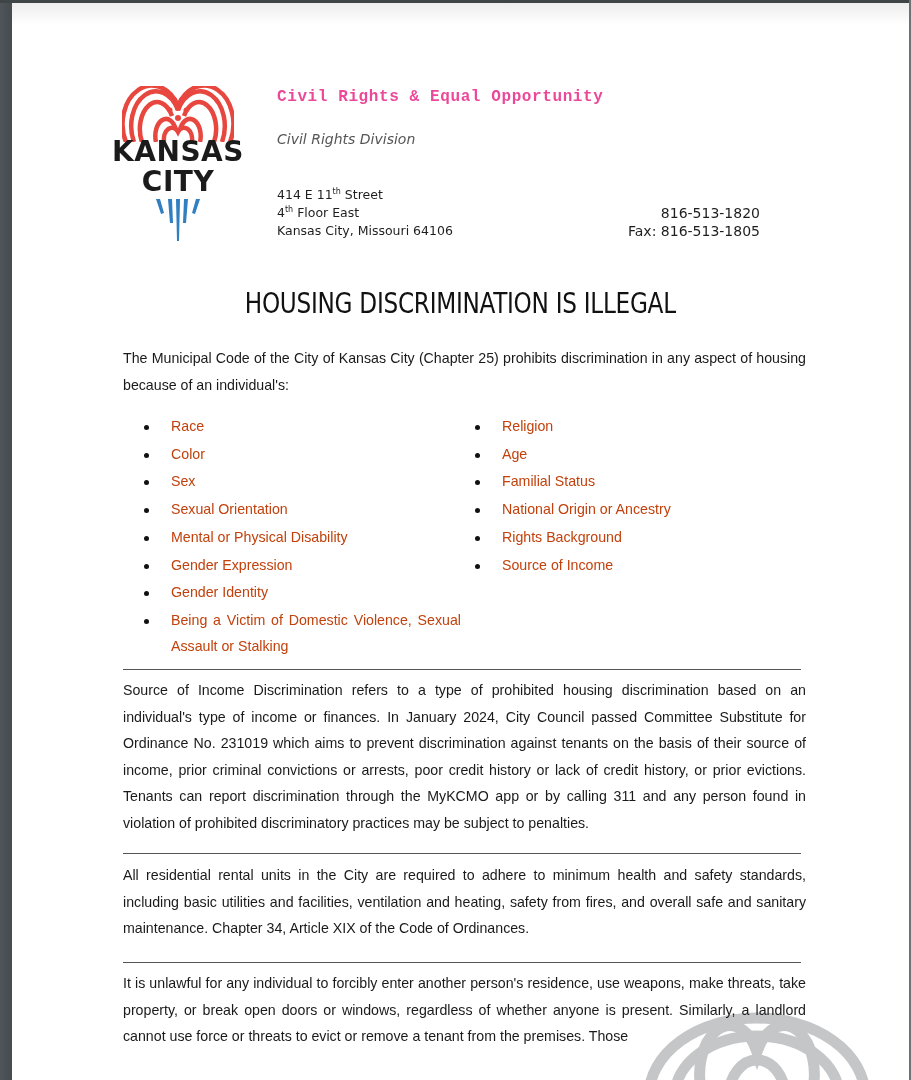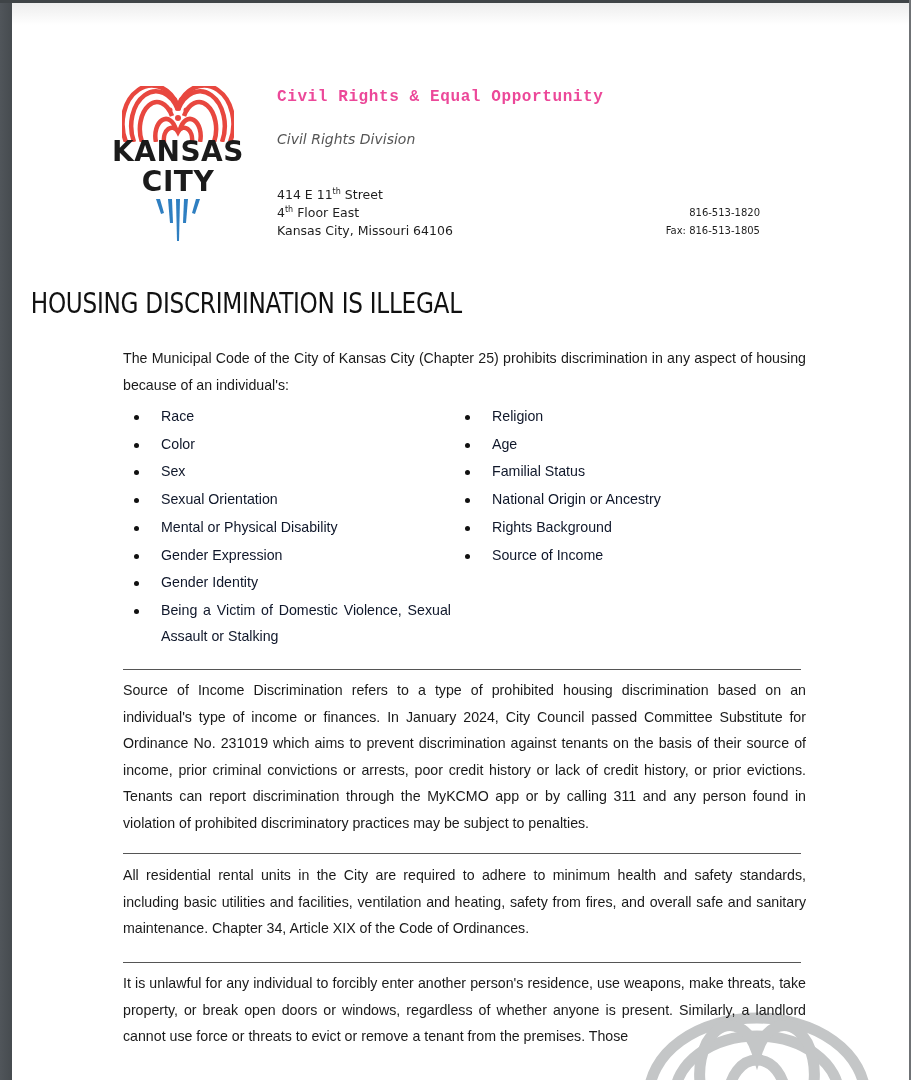--- a/index.html
+++ b/index.html
@@ -53,40 +53,40 @@
     font-size: 14px; color: #555;
   }
   .address {
     position: absolute; left: 265px; top: 183px;
     font-family: "DejaVu Sans", sans-serif; font-size: 12.5px; color: #1e1e1e;
     line-height: 18px;
   }
   .address sup { font-size: 8px; vertical-align: 5px; line-height: 0; }
   .phones {
     position: absolute; right: 149px; top: 201px; text-align: right;
-    font-family: "DejaVu Sans", sans-serif; font-size: 10px; color: #1e1e1e;
+    font-family: "DejaVu Sans", sans-serif; font-size: 14px; color: #1e1e1e;
     line-height: 18px;
   }
 
   .title {
-    position: absolute; left: 0; width: 897px; top: 284px; text-align: left;
+    position: absolute; left: 0; width: 897px; top: 284px; text-align: center;
     font-family: "DejaVu Sans", sans-serif; font-size: 28px; color: #111;
     letter-spacing: -0.3px; font-stretch: condensed;
   }
   .title span { display: inline-block; transform: scaleX(0.92); transform-origin: center; }
 
   .body-text {
     position: absolute; left: 111px; width: 683px;
     font-size: 14.2px; color: #1a1a1a; line-height: 26.5px;
     text-align: justify;
   }
   .intro { top: 342px; }
   .bullets-col {
-    position: absolute; top: 396px; list-style: none; margin: 4px; padding: 0;
-    font-size: 14.2px; color: #0f172a; line-height: 27.7px;
+    position: absolute; top: 396px; list-style: none; margin: 14px; padding: 0;
+    font-size: 14.2px; color: #c2410c; line-height: 27.7px;
   }
   .bullets-col.left { left: 115px; width: 320px; }
   .bullets-col.right { left: 446px; width: 300px; }
   .bullets-col li { position: relative; padding-left: 30px; }
   .bullets-col li::before {
     content: ""; position: absolute; left: 3px; top: 12px;
     width: 5px; height: 5px; border-radius: 50%; background: #111;
   }
   .bullets-col li.just { text-align: justify; text-align-last: left; line-height: 26.5px; }
 

